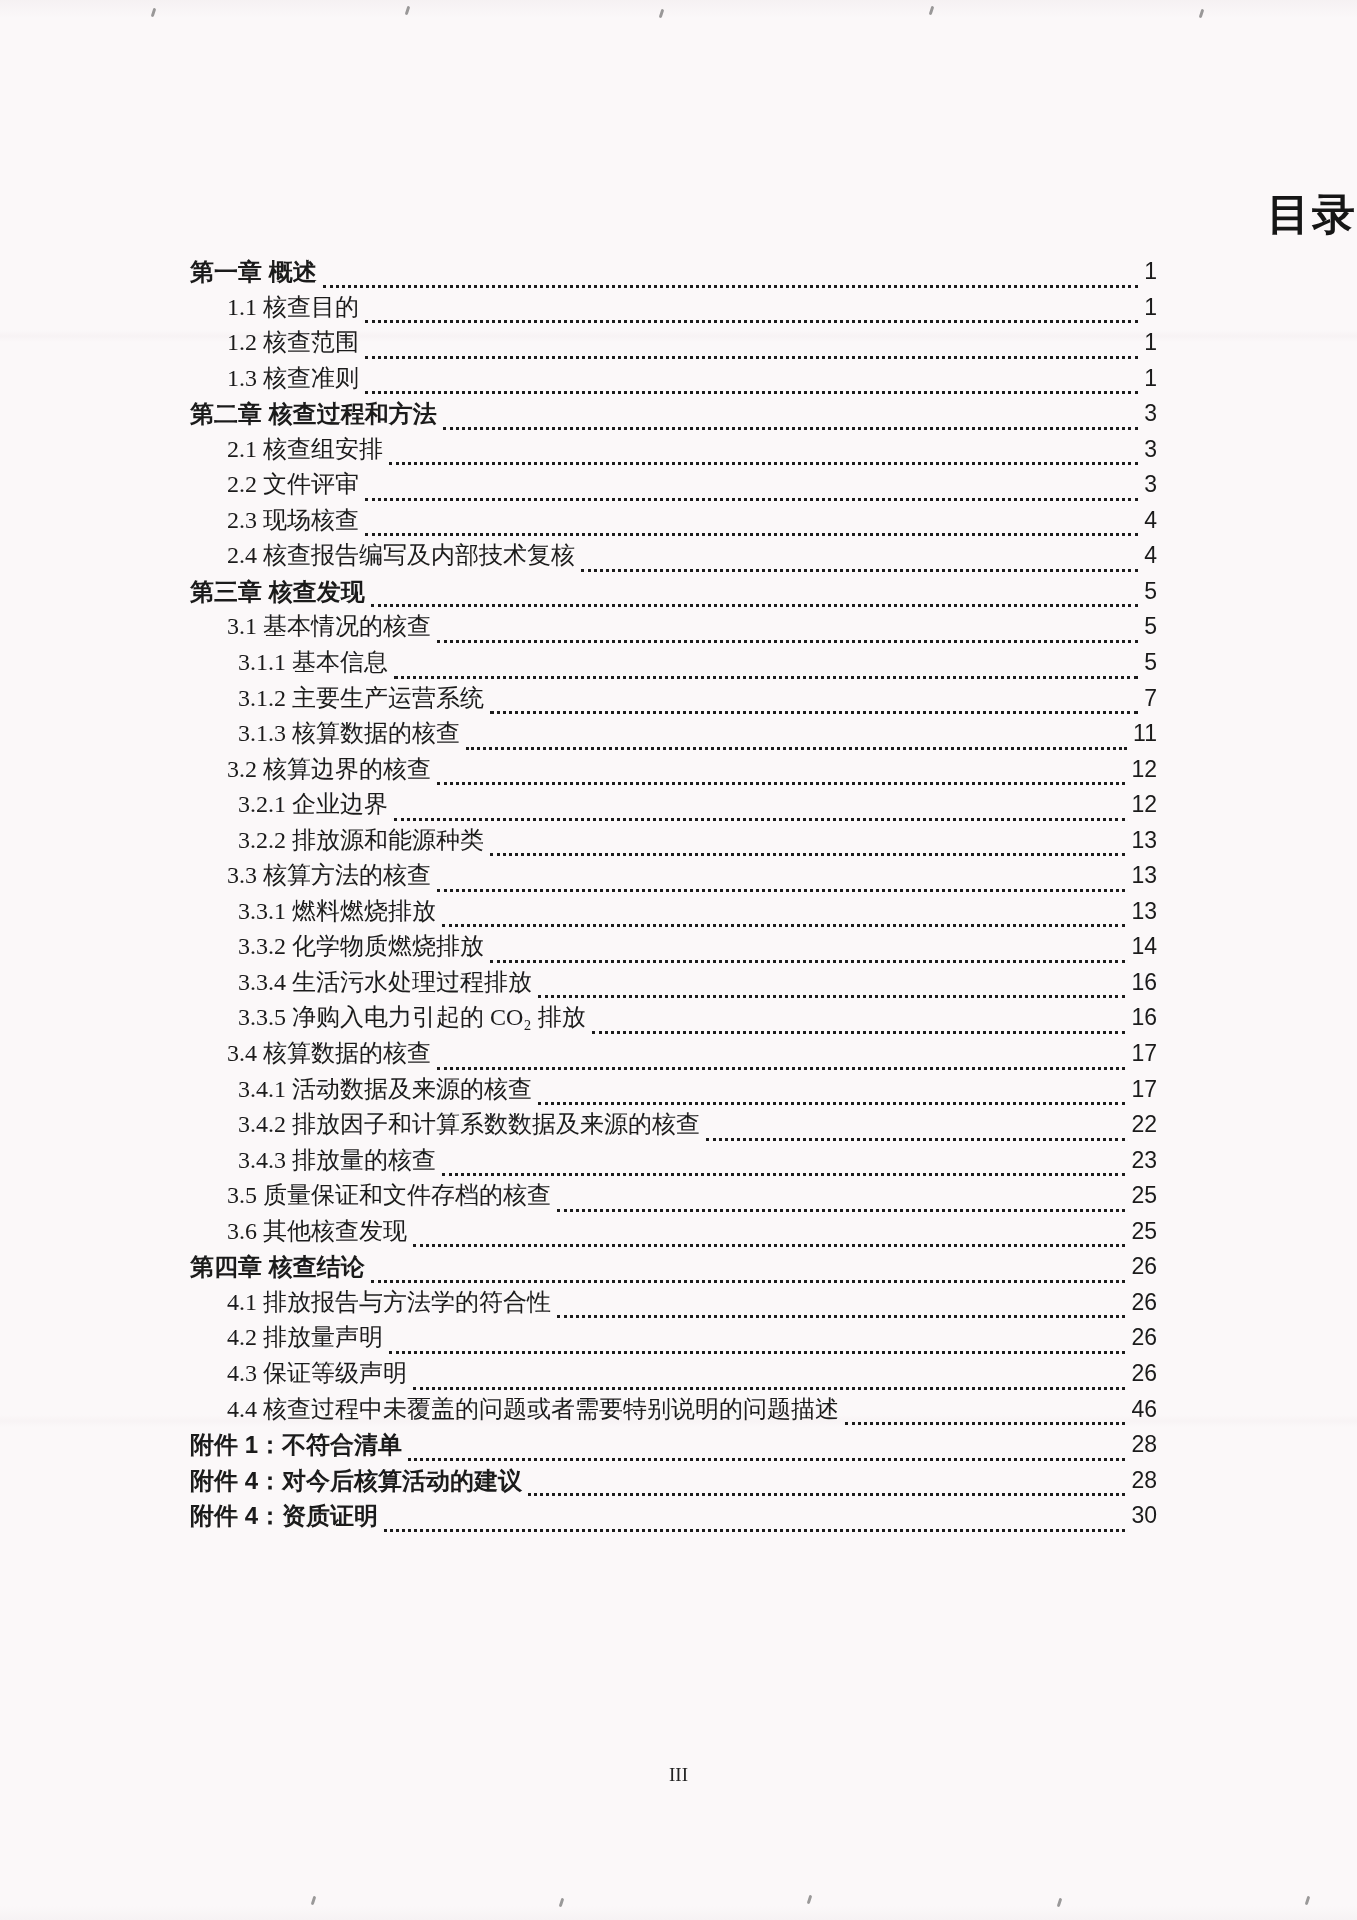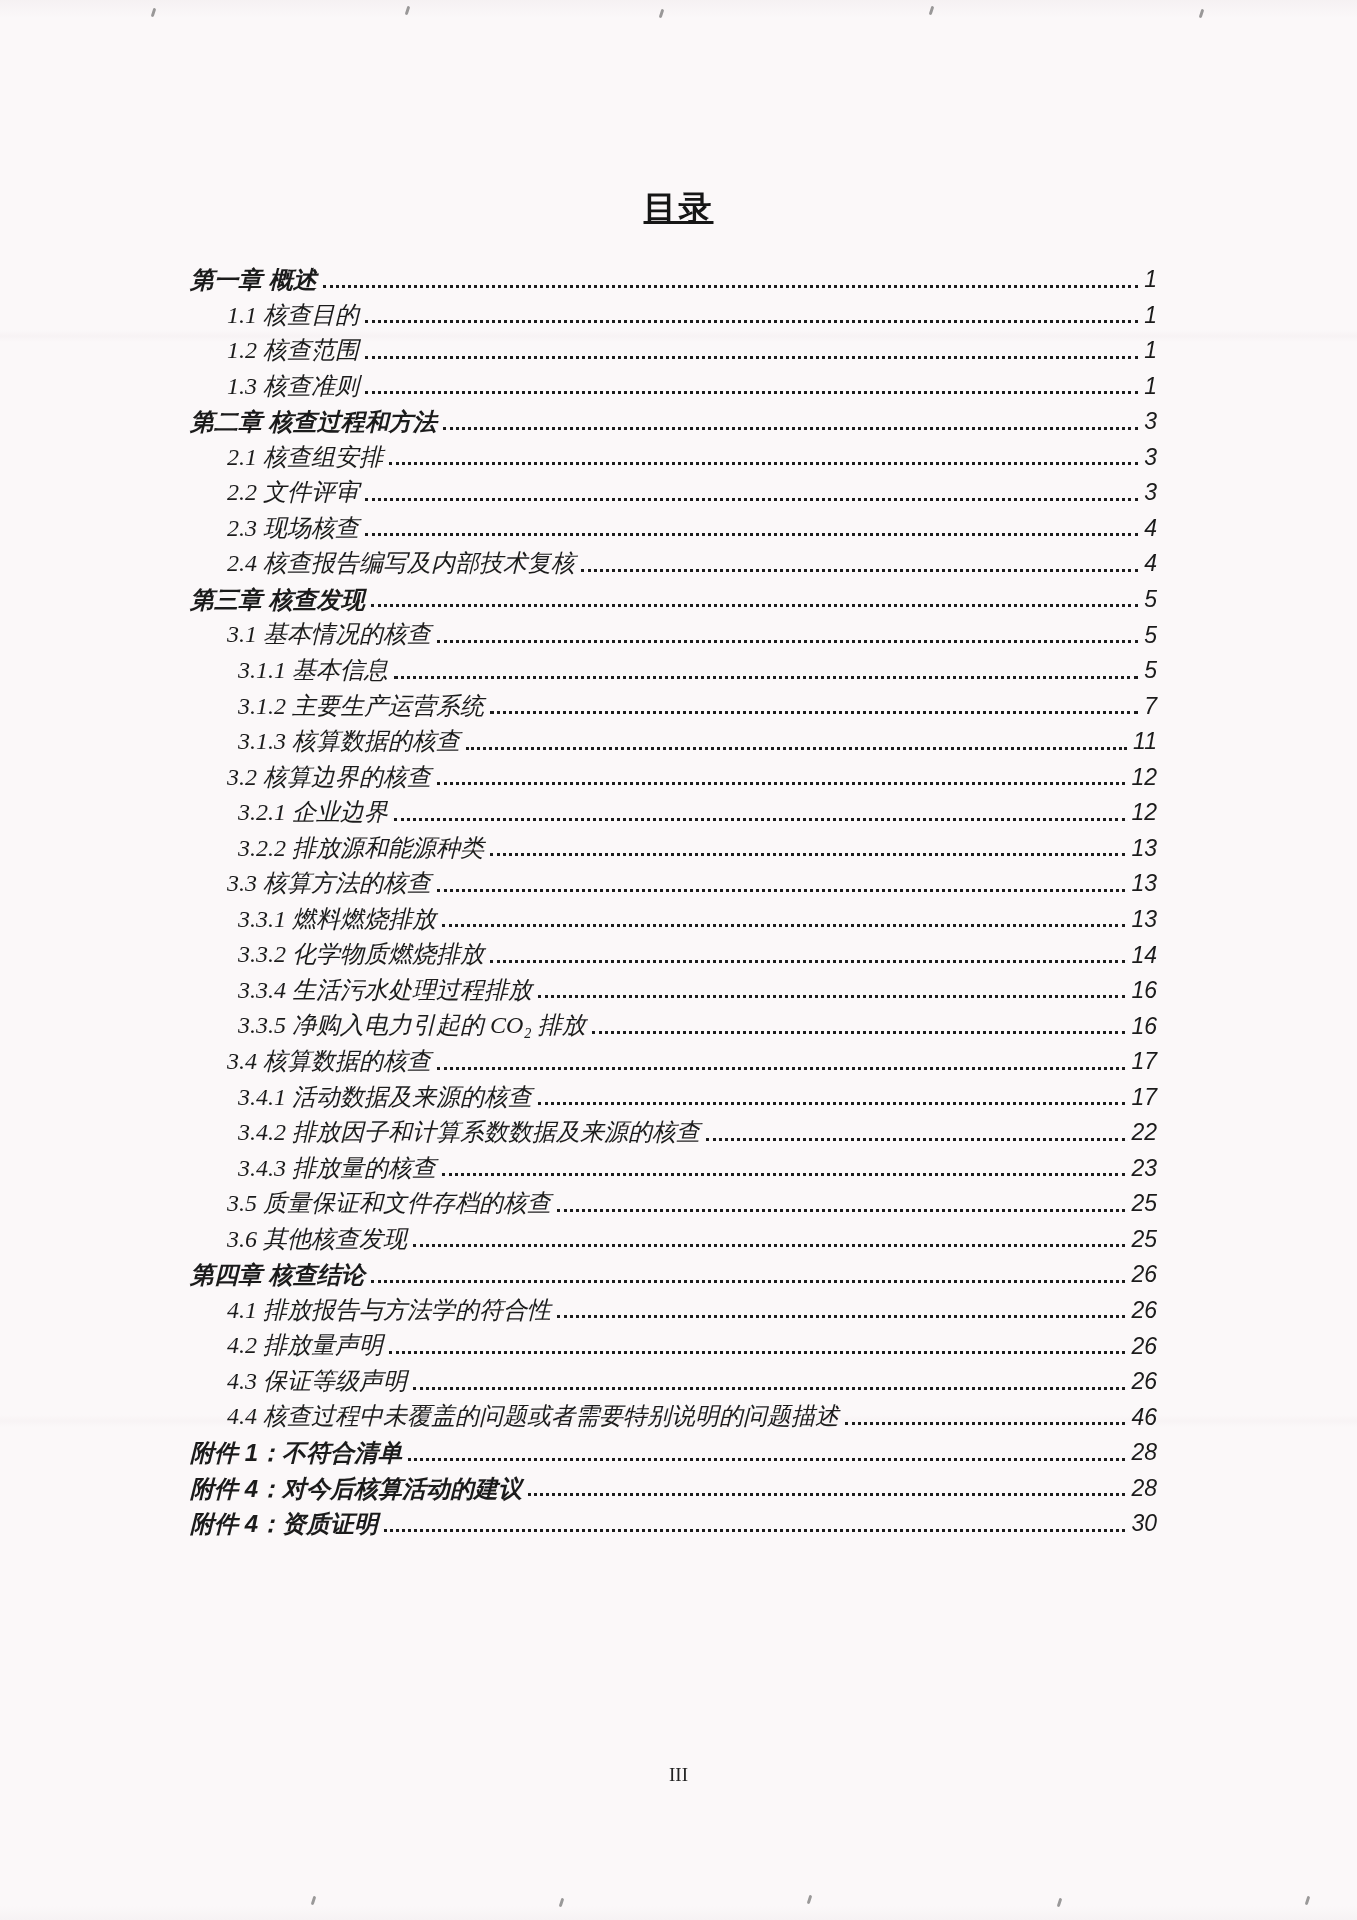--- a/index.html
+++ b/index.html
@@ -16,39 +16,36 @@
       linear-gradient(0deg, rgba(220,210,214,0.15) 0px, rgba(251,248,249,0) 14px),
       linear-gradient(180deg, rgba(236,228,231,0.0) 330px, rgba(236,228,231,0.25) 336px, rgba(236,228,231,0.0) 342px),
       linear-gradient(180deg, rgba(236,228,231,0.0) 1415px, rgba(236,228,231,0.22) 1421px, rgba(236,228,231,0.0) 1427px),
       #fbf8f9;
     overflow: hidden;
     color: #1b1b1b;
   }
   .doc-title {
     position: absolute;
     top: 186px; left: 0; width: 100%;
-    text-align: center;
+    text-align: right;
     font-family: "Liberation Sans", "DejaVu Sans", sans-serif;
-    font-size: 33px;
+    font-size: 43px;
     font-weight: 700;
     letter-spacing: 2px;
     color: #161616;
-    text-decoration: underline;
   }
   .toc-list {
     position: absolute;
     top: 258px; left: 190px; right: 200px;
   }
   .toc-row {
     display: flex;
-    align-items: flex-end;
     height: 35.55px;
     font-size: 24px;
     line-height: 1.15;
-    font-style: italic;
   }
   .toc-row .label {
     white-space: nowrap;
     padding-right: 4px;
   }
   .toc-row .dots {
     flex: 1;
     min-width: 12px;
     border-bottom: 3px dotted #1c1c1c;
     margin: 0 6px 6px 2px;

